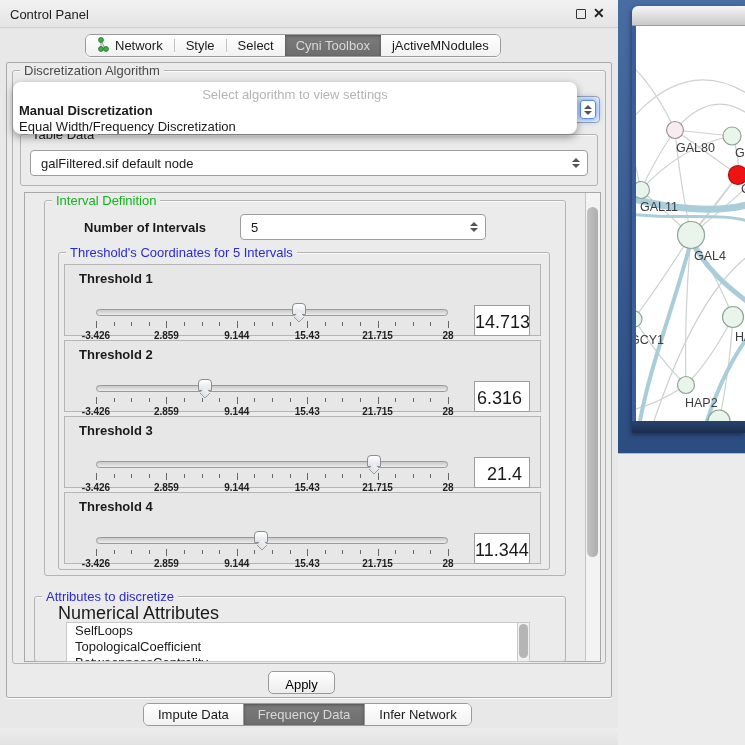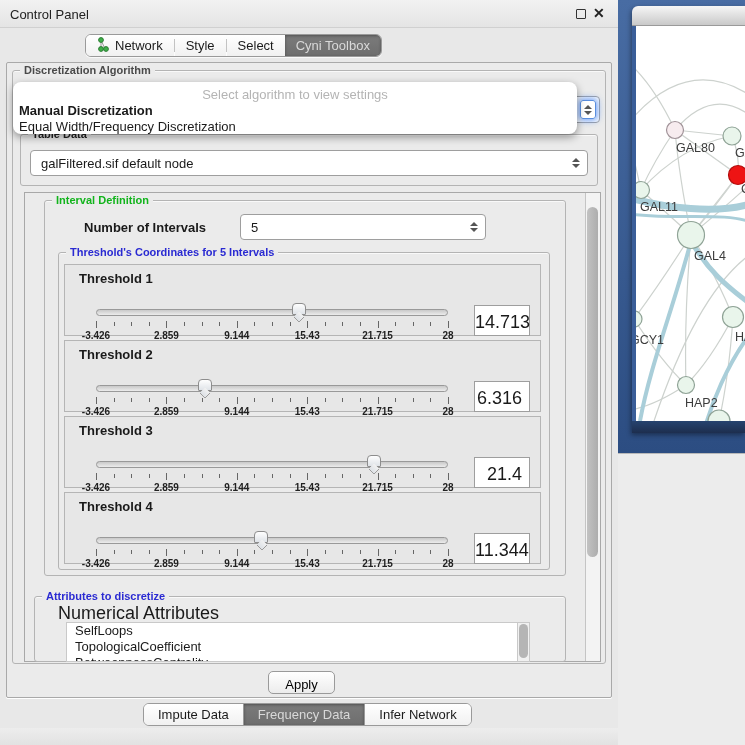--- a/index.html
+++ b/index.html
@@ -17,21 +17,21 @@
   
   #tabbar { left:85px; top:34px; height:23px; display:inline-flex; align-items:stretch; border:1px solid #9a9a9a; border-radius:6px; background:#fdfdfd; overflow:hidden; box-shadow:0 1px 1px rgba(255,255,255,.8); }
   .tab { display:flex; align-items:center; gap:5px; padding:0 11px; font-size:13px; background:linear-gradient(#ffffff,#f1f1f1); color:#1a1a1a; white-space:nowrap; }
   .tab.selected { background:linear-gradient(#7b7b7b,#6e6e6e); color:#d9d9d9; box-shadow:inset 0 1px 3px rgba(0,0,0,.35); }
   .tabsep { width:1px; background:#c3c3c3; margin:4px 0; }
 
   
   #content-panel { left:6px; top:62px; width:606px; height:636px; background:#ebebeb; border:1px solid #a9a9a9; border-radius:2px; box-shadow:0 1px 0 #fff; }
 
   .groupbox { border:1px solid #b4b4b4; border-radius:3px; box-shadow:inset 0 1px 0 rgba(255,255,255,.7); }
-  .legend { position:absolute; font-size:11px; background:#ebebeb; padding:0 4px; line-height:13px;font-weight:bold; }
+  .legend { position:absolute; font-size:13px; background:#ebebeb; padding:0 4px; line-height:13px; }
   .legend.green { color:#12b41c; }
   .legend.blue { color:#2a2ad2; }
   .legend.gray { color:#4a4a4a; }
 
   #algo-group { left:12px; top:70px; width:594px; height:594px; }
   #algo-legend { left:20px; top:64px; }
 
   .combo { background:#fff; border:1px solid #9e9e9e; border-radius:4px; display:flex; align-items:center; font-size:13px; }
   .combo .val { flex:1; padding-left:10px; white-space:nowrap; overflow:hidden; }
   .spinner { width:16px; display:flex; flex-direction:column; align-items:center; justify-content:center; gap:2px; margin-right:3px; }
@@ -129,20 +129,23 @@
       <span class="tabsep"></span>
       <div class="tab">
         <span>Style</span>
       </div>
       <span class="tabsep"></span>
       <div class="tab">
         <span>Select</span>
       </div>
       <div class="tab selected">
         <span>Cyni Toolbox</span>
+      </div>
+      <div class="tab">
+        <span>jActiveMNodules</span>
       </div>
     </div>
 
   <div class="abs" id="content-panel"></div>
 
   <div class="abs groupbox" id="algo-group"></div>
   <span class="legend gray" id="algo-legend">Discretization Algorithm</span>
 
   <div class="abs combo" id="algo-combo">
     <span class="val"></span>

